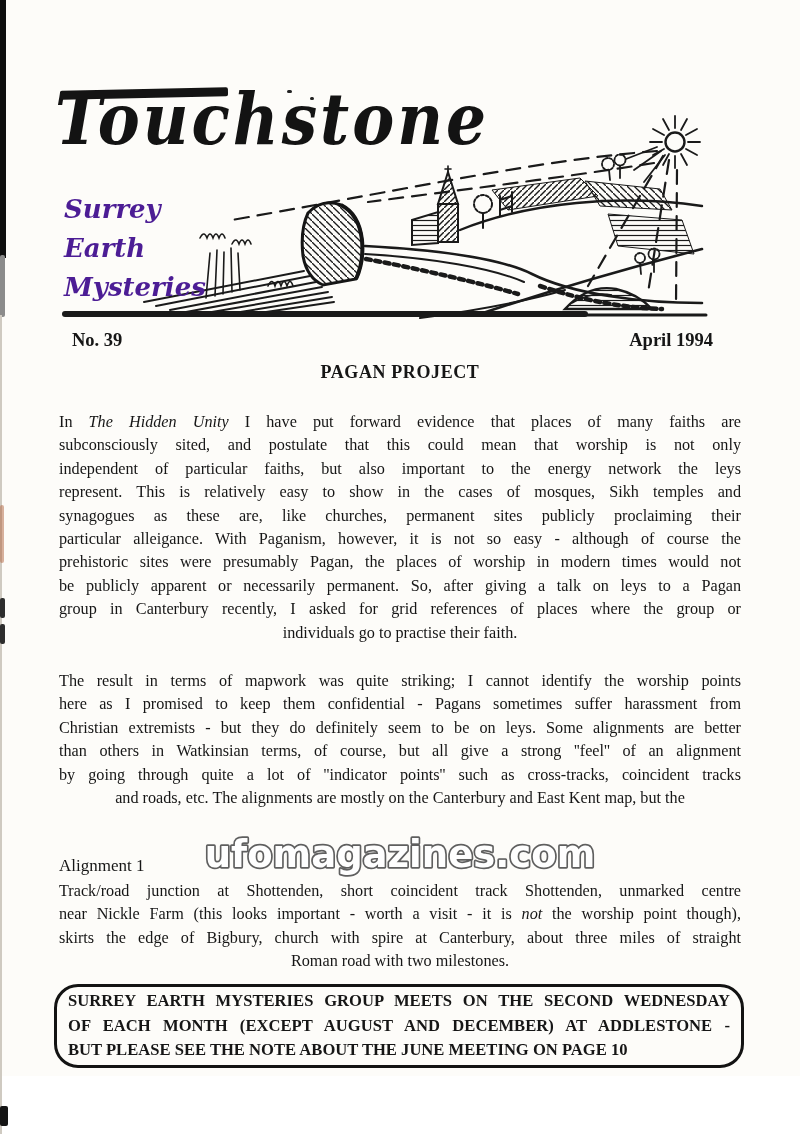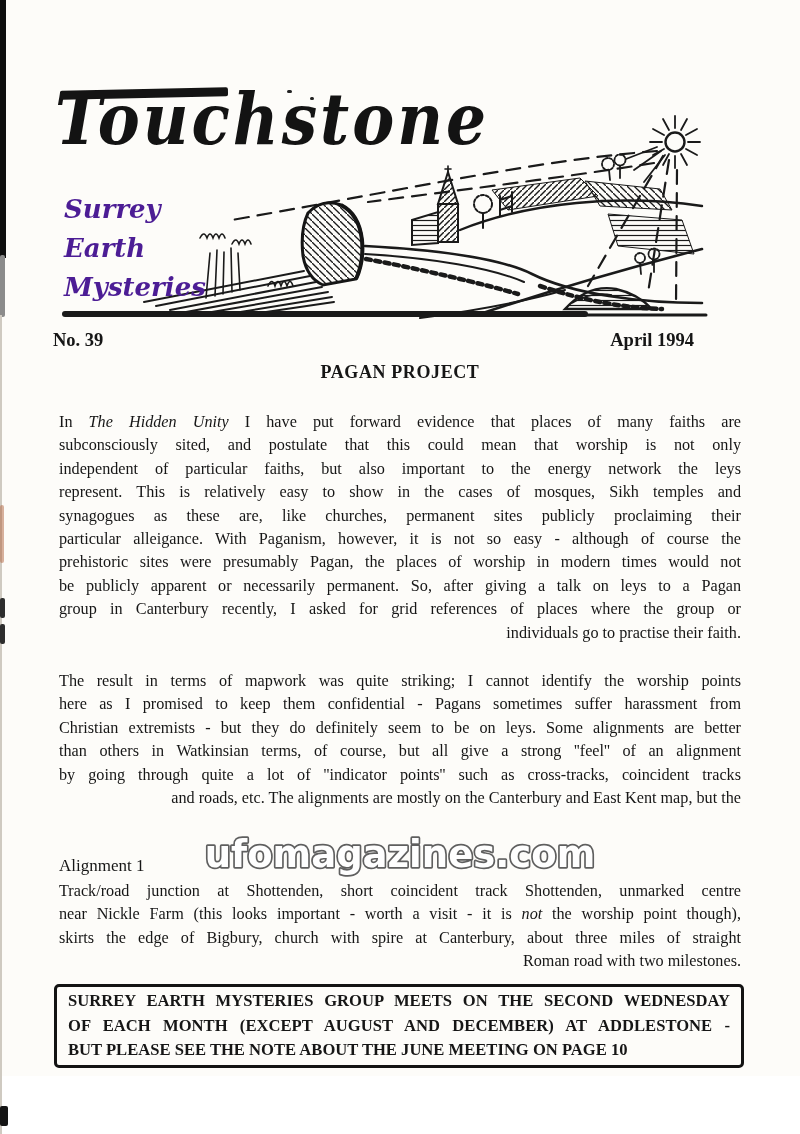--- a/index.html
+++ b/index.html
@@ -42,49 +42,49 @@
   }
   .masthead-subtitle { position:absolute; left:64px; top:194px; }
   .sub-line {
     font-family:"DejaVu Serif", serif; font-style:italic; font-weight:bold;
     font-size:26px; height:39px; color:#4c1d95;
   }
   .header-illustration { position:absolute; left:60px; top:88px; width:650px; height:235px; }
 
   
   .issue-row {
-    position:absolute; left:53px; top:330px; width:641px;
+    position:absolute; left:72px; top:330px; width:641px;
     display:flex; justify-content:space-between;
     font-weight:bold; font-size:18.5px;
   }
   .article-heading {
     position:absolute; left:59px; top:362px; width:682px;
     text-align:center; font-weight:bold; font-size:18px; letter-spacing:0.6px;
   }
   .alignment-heading {
     position:absolute; left:59px; top:856px;
     font-weight:normal; font-size:17px;
   }
 
   
   .para { position:absolute; left:59px; width:682px; font-size:16.2px; line-height:23.4px; }
   .jline { text-align:justify; height:23.4px; overflow:hidden; }
   .jline::after { content:""; display:inline-block; width:100%; height:0; }
-  .para .jline:last-child { text-align:right; }
+  .para .jline:last-child { text-align:center; }
   #para1 { top:411px; }
   #para2 { top:670px; }
   #para3 { top:880px; }
 
   
   .watermark { position:absolute; left:185px; top:822px; width:430px; height:62px; z-index:5; opacity:0.95; }
 
   
   .notice-box {
     position:absolute; left:54px; top:984px; width:690px; height:84px;
-    border:3px solid #131313; border-radius:5px;
+    border:3px solid #131313; border-radius:24px;
     box-sizing:border-box; padding:2px 11px 0 11px;
     font-weight:bold; font-size:16.6px; line-height:24.5px;
   }
   .box-line { text-align:justify; height:24.5px; overflow:hidden; }
   .box-line::after { content:""; display:inline-block; width:100%; height:0; }
   .notice-box .box-line:last-child { text-align:left; }
 
   svg .ink { stroke:#1a1a1a; fill:none; stroke-linecap:round; }
 </style>
 </head>

